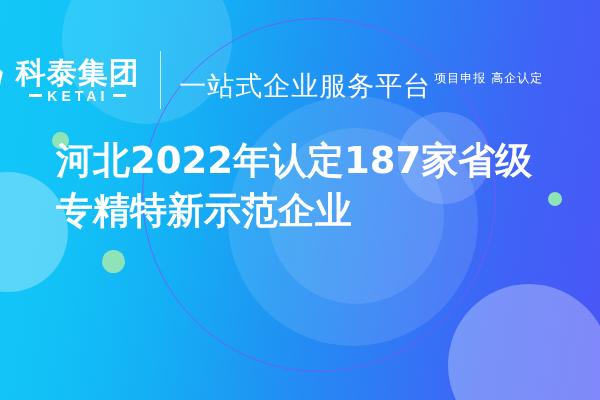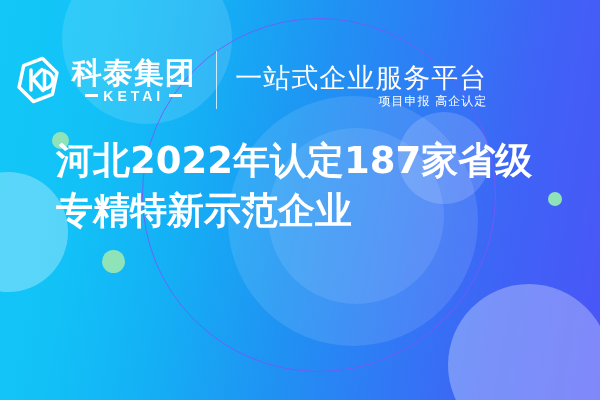--- a/index.html
+++ b/index.html
@@ -130,21 +130,21 @@
   }
   .header-divider {
     width: 1.5px;
     height: 58px;
     background: rgba(255,255,255,0.75);
     margin: 0 18px 0 20px;
     flex: 0 0 auto;
   }
   .tagline {
     display: flex;
-    flex-direction: column;
+    flex-direction: row;
     justify-content: center;
     gap: 3px;
     margin-top: 12px;
   }
   .tagline-main {
     color: #ffffff;
     font-size: 27px;
     line-height: 1.05;
     letter-spacing: 1px;
     white-space: nowrap;

